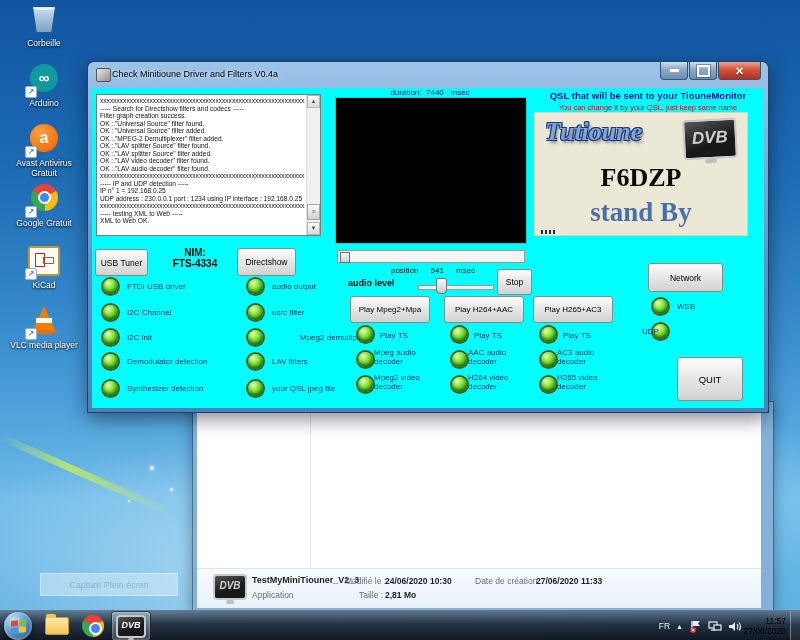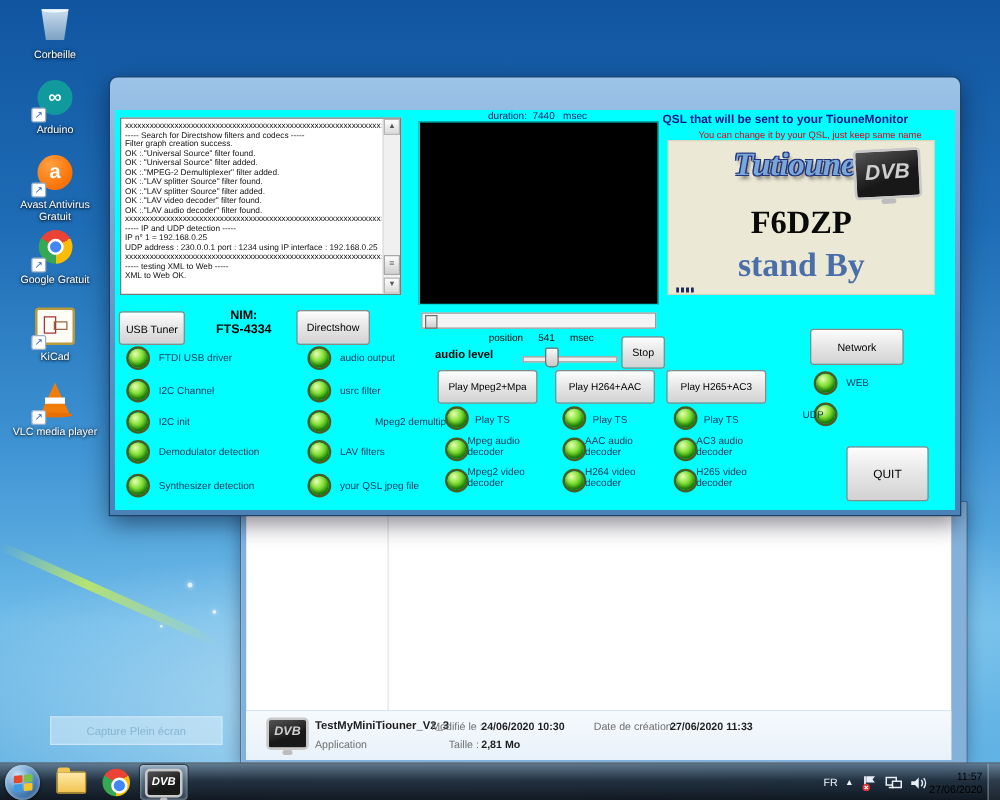--- a/index.html
+++ b/index.html
@@ -66,25 +66,25 @@
   
   .logbox{position:absolute;left:4px;top:6px;width:225px;height:142px;background:#fff;border:1px solid #7a7a7a;box-sizing:border-box;overflow:hidden;}
   .loglines{position:absolute;left:3px;top:2px;right:15px;font-family:"Liberation Sans",sans-serif;font-size:6.6px;line-height:7.5px;color:#111;white-space:nowrap;overflow:hidden;}
   .sbar{position:absolute;right:0;top:0;bottom:0;width:13px;background:#f0f0f0;border-left:1px solid #dcdcdc;}
   .sbtn{position:absolute;left:0;width:13px;height:13px;background:linear-gradient(180deg,#fdfdfd,#d9d9d9);border:1px solid #b5b5b5;box-sizing:border-box;font-size:6px;color:#555;text-align:center;line-height:11px;}
   .sthumb{position:absolute;left:0;width:13px;height:16px;background:linear-gradient(180deg,#fdfdfd,#cfcfcf);border:1px solid #a8a8a8;box-sizing:border-box;font-size:7px;color:#777;text-align:center;line-height:14px;}
 
   
   .durrow{position:absolute;left:243px;top:0;width:190px;text-align:center;font-size:8px;color:#0a1c66;}
   .video{position:absolute;left:243px;top:9px;width:190px;height:145px;background:#000;border:1px solid #00d8d8;}
-  .qsl-head{position:absolute;left:438px;top:2px;width:236px;font-size:9.5px;font-weight:bold;color:#02128c;}
+  .qsl-head{position:absolute;left:438px;top:2px;width:236px;text-align:center;font-size:9.5px;font-weight:bold;color:#02128c;}
   .qsl-sub{position:absolute;left:438px;top:15px;width:236px;text-align:center;font-size:7.5px;color:#e30013;}
   .qsl-card{position:absolute;left:443px;top:25px;width:212px;height:122px;background:#ece8d6;box-shadow:0 0 0 1px #d9d4bd;}
   .qsl-brand{position:absolute;left:10px;top:4px;font-family:"Liberation Serif",serif;font-style:italic;font-weight:bold;font-size:26px;color:#7aa7d8;
-     text-shadow:-1px -1px 0 #23357c,1px -1px 0 #23357c,-1px 1px 0 #23357c,1px 1px 0 #23357c,2px 3px 3px rgba(0,0,0,.45);margin-left:42px;}
+     text-shadow:-1px -1px 0 #23357c,1px -1px 0 #23357c,-1px 1px 0 #23357c,1px 1px 0 #23357c,2px 3px 3px rgba(0,0,0,.45);}
   .qsl-call{position:absolute;left:0;top:50px;width:100%;text-align:center;font-family:"Liberation Serif",serif;font-weight:bold;font-size:26px;color:#0a0a0a;}
   .qsl-status{position:absolute;left:0;top:84px;width:100%;text-align:center;font-family:"Liberation Serif",serif;font-weight:bold;font-size:27px;color:#4a6fa8;}
   .qsl-crop{position:absolute;left:6px;bottom:1px;width:14px;height:4px;background:repeating-linear-gradient(90deg,#222a5e 0 2px,transparent 2px 4px);}
 
   
   .btn{position:absolute;background:linear-gradient(180deg,#fdfdfd,#e8e8e8 45%,#d2d2d2);border:1px solid #8a8a8a;border-radius:3px;
        font-size:8.5px;color:#000;display:flex;align-items:center;justify-content:center;box-shadow:inset 0 1px 0 #fff;}
   .track{position:absolute;left:245px;top:162px;width:188px;height:13px;background:#f4f4f4;border:1px solid #9a9a9a;box-sizing:border-box;}
   .track .thumb{position:absolute;left:2px;top:1px;width:8px;height:9px;background:linear-gradient(180deg,#f8f8f8,#cfcfcf);border:1px solid #707070;}
   .posrow{position:absolute;left:250px;top:178px;width:182px;display:flex;justify-content:center;gap:12px;font-size:8px;color:#0a0a0a;}
@@ -183,20 +183,35 @@
       <div class="dp-value" style="position:absolute;left:188px;top:7px;font-weight:bold;">24/06/2020 10:30</div>
       <div class="dp-label" style="position:absolute;left:278px;top:7px;">Date de création :</div>
       <div class="dp-value" style="position:absolute;left:339px;top:7px;font-weight:bold;">27/06/2020 11:33</div>
       <div class="dp-label" style="position:absolute;left:55px;top:21px;">Application</div>
       <div class="dp-label" style="position:absolute;left:162px;top:21px;">Taille :</div>
       <div class="dp-value" style="position:absolute;left:188px;top:21px;font-weight:bold;">2,81 Mo</div>
     </div>
   </div>
 
   <div class="app">
+    <div class="titlebar">
+      <span class="app-ico"></span>
+      <span class="title">Check Minitioune Driver and Filters V0.4a</span>
+      <div class="win-controls">
+        <div class="wc">
+            <span class="bar"></span>
+          </div>
+        <div class="wc">
+            <span class="box"></span>
+          </div>
+        <div class="wc close">
+            <span class="x">✕</span>
+          </div>
+      </div>
+    </div>
     <div class="client">
 
       <div class="logbox">
         <div class="loglines">
           <div>xxxxxxxxxxxxxxxxxxxxxxxxxxxxxxxxxxxxxxxxxxxxxxxxxxxxxxxxxxxxxxxxxxxxxxxxxxxx</div>
           <div>----- Search for Directshow filters and codecs -----</div>
           <div>Filter graph creation success.</div>
           <div>OK :."Universal Source" filter found.</div>
           <div>OK : "Universal Source" filter added.</div>
           <div>OK :."MPEG-2 Demultiplexer" filter added.</div>

